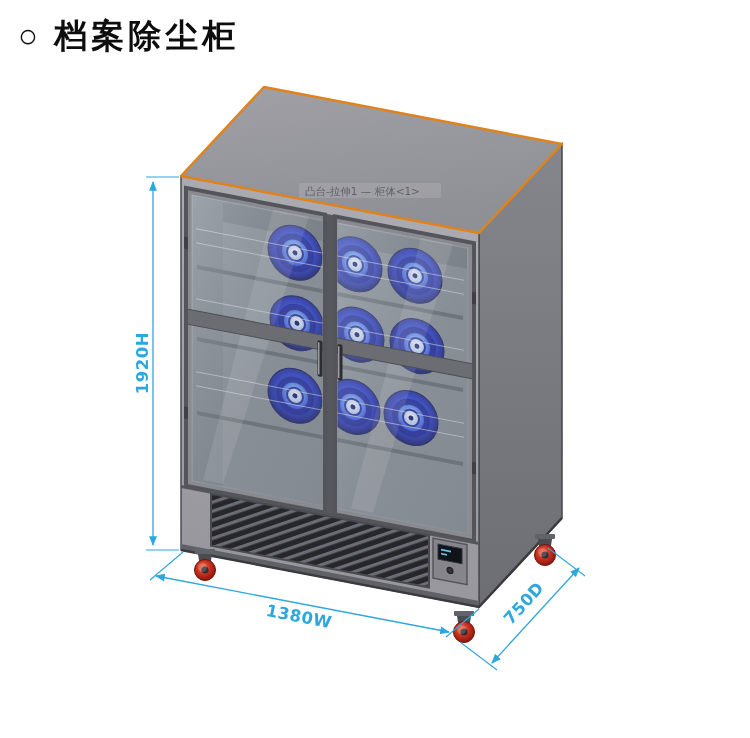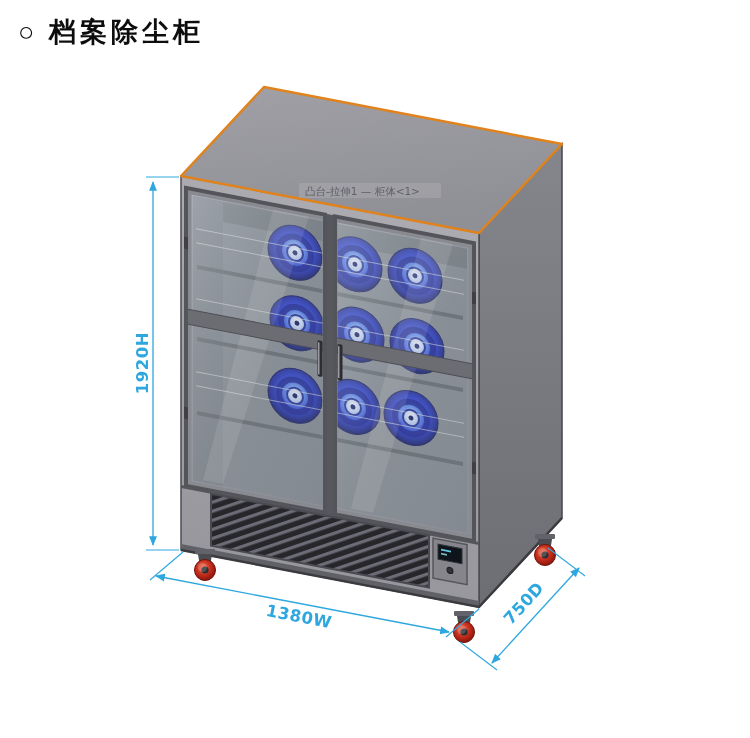--- a/index.html
+++ b/index.html
@@ -1,19 +1,19 @@
 <!DOCTYPE html>
 <html><head>
 <meta charset="utf-8">
 <style>
   html,body{margin:0;padding:0;background:#ffffff;}
   .page{position:relative;width:750px;height:738px;background:#ffffff;overflow:hidden;
         font-family:"Liberation Sans","DejaVu Sans",sans-serif;}
   .title{position:absolute;left:18px;top:14px;margin:0;font-family:"Liberation Serif","DejaVu Serif",serif;
-         font-weight:700;font-size:27px;letter-spacing:4px;color:#0d0d0d;}
+         font-weight:700;font-size:33px;letter-spacing:4px;color:#0d0d0d;}
   svg.diagram{position:absolute;left:0;top:0;}
   .dim-line{stroke:#2ea7de;stroke-width:1.3;fill:none;}
   .dim-ext{stroke:#2ea7de;stroke-width:1.1;fill:none;}
   .dim-label{fill:#2ea7de;font-family:"DejaVu Sans","Liberation Sans",sans-serif;
              font-size:16.5px;font-weight:600;letter-spacing:0.5px;}
   .watermark-label{fill:#60606a;font-family:"DejaVu Sans","Liberation Sans",sans-serif;font-size:10.5px;}
 </style>
 </head>
 <body>
 

